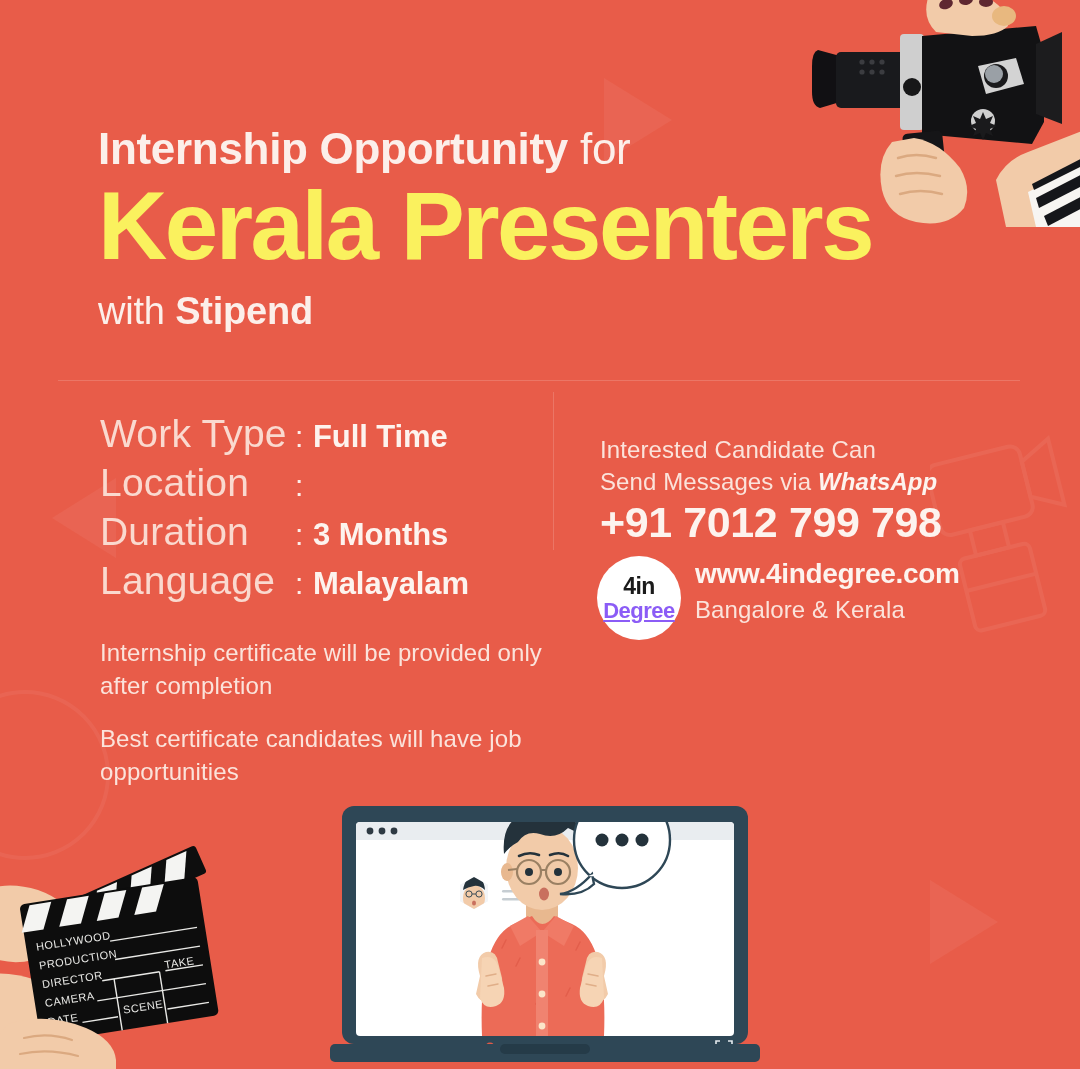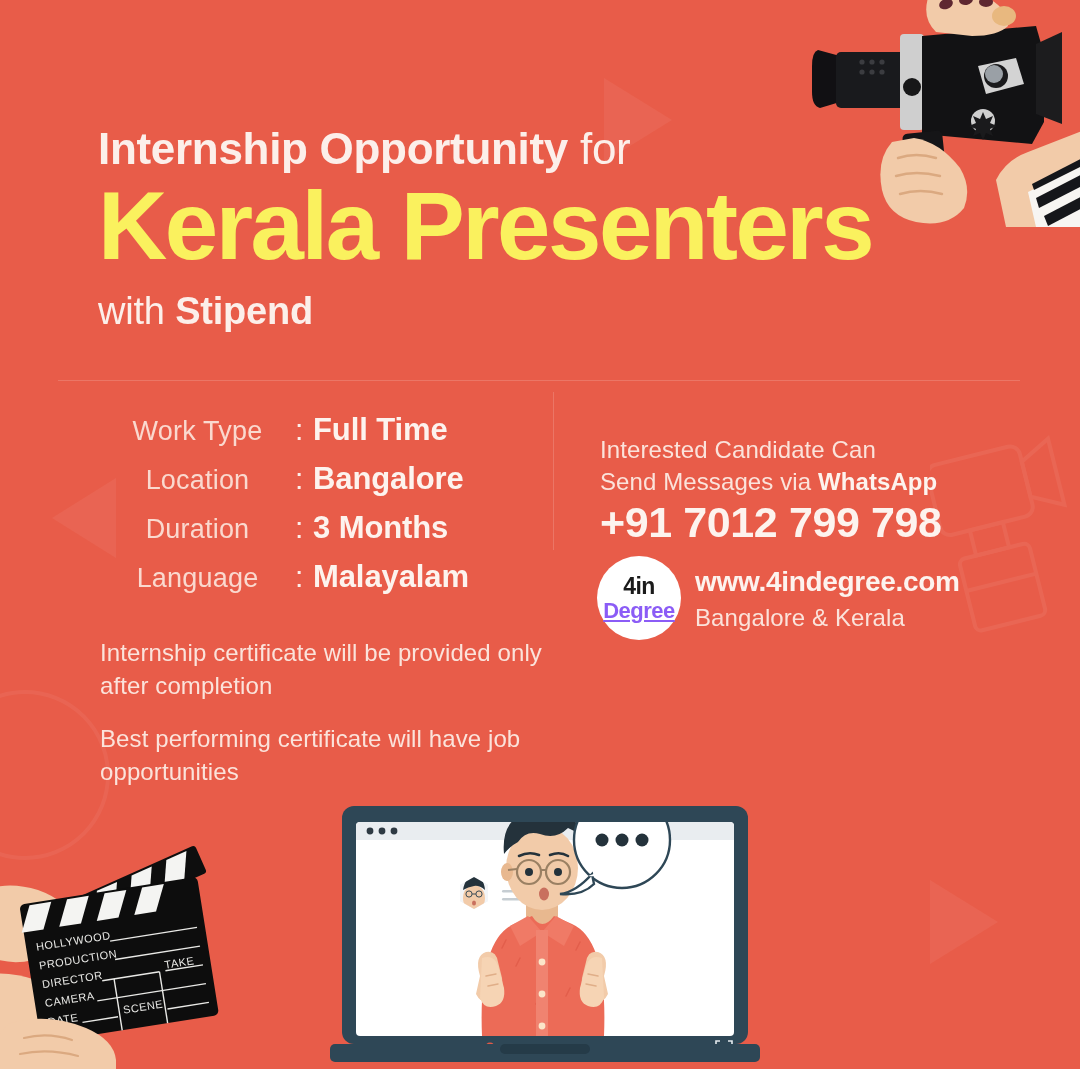--- a/index.html
+++ b/index.html
@@ -84,24 +84,23 @@
 
   
   .details { position:absolute; left:100px; top:412px; }
   .detail-row {
     display:flex;
     align-items:baseline;
     height:49px;
   }
   .detail-label {
     width:195px;
-    font-size:27px;
+    font-size:39px;
     color:#FAD9CF;
     letter-spacing:.2px;
-    text-align:center;
   }
   .detail-colon {
     width:18px;
     font-size:30px;
     color:#FCEFEA;
   }
   .detail-value {
     font-size:31px;
     font-weight:bold;
     color:#FDF3EE;
@@ -119,33 +118,33 @@
   }
 
   
   .contact { position:absolute; left:600px; top:434px; width:400px; }
   .contact-lead {
     font-size:24px;
     color:#FBE3DB;
     line-height:1.33;
     letter-spacing:.1px;
   }
-  .contact-lead .bold { font-weight:bold; color:#FDF3EE; }
+  .contact-lead .bold { font-weight:bold; color:#FDF3EE;font-style:italic; }
   .phone {
     font-size:43px;
     font-weight:bold;
     color:#FDF3EE;
     letter-spacing:-.4px;
     white-space:nowrap;
   }
 
   
   .logo-row {
     position:absolute; left:597px; top:556px;
-    display:flex; align-items:center; gap:14px;
+    display:flex; align-items:flex-start; gap:14px;
   }
   .logo-badge {
     width:84px; height:84px;
     border-radius:50%;
     background:#FFFFFF;
     display:flex;
     flex-direction:column;
     align-items:center;
     justify-content:center;
     flex:0 0 auto;
@@ -222,37 +221,36 @@
 
   <div class="details">
     <div class="detail-row">
       <span class="detail-label">Work Type</span>
       <span class="detail-colon">:</span>
       <span class="detail-value">Full Time</span>
     </div>
     <div class="detail-row">
       <span class="detail-label">Location</span>
       <span class="detail-colon">:</span>
-      <span class="detail-value">Bangalore</span>
     </div>
     <div class="detail-row">
       <span class="detail-label">Duration</span>
       <span class="detail-colon">:</span>
       <span class="detail-value">3 Months</span>
     </div>
     <div class="detail-row">
       <span class="detail-label">Language</span>
       <span class="detail-colon">:</span>
       <span class="detail-value">Malayalam</span>
     </div>
   </div>
 
   <div class="notes">
     <div class="note">Internship certificate will be provided only after completion</div>
-    <div class="note">Best performing certificate will have job opportunities</div>
+    <div class="note">Best certificate candidates will have job opportunities</div>
   </div>
 
   <div class="contact">
     <div class="contact-lead">
       <span>Interested Candidate Can</span><br>
       <span>Send Messages via </span><span class="bold">WhatsApp</span>
     </div>
     <div class="phone">+91 7012 799 798</div>
   </div>
 

